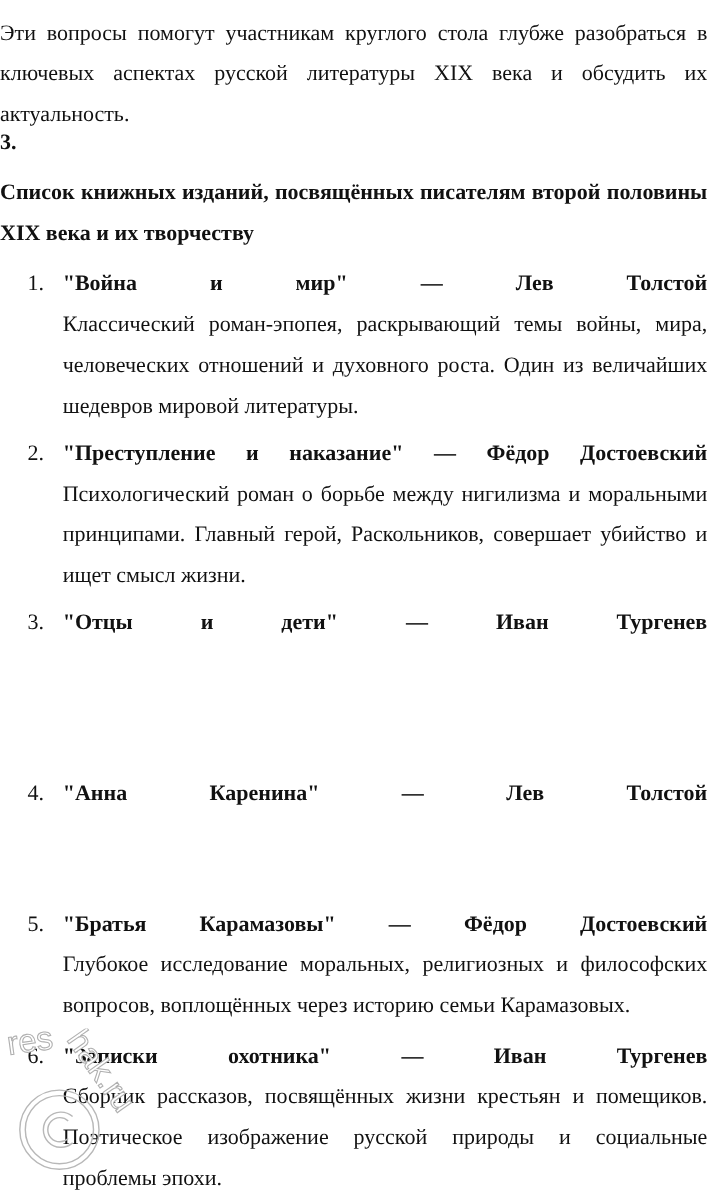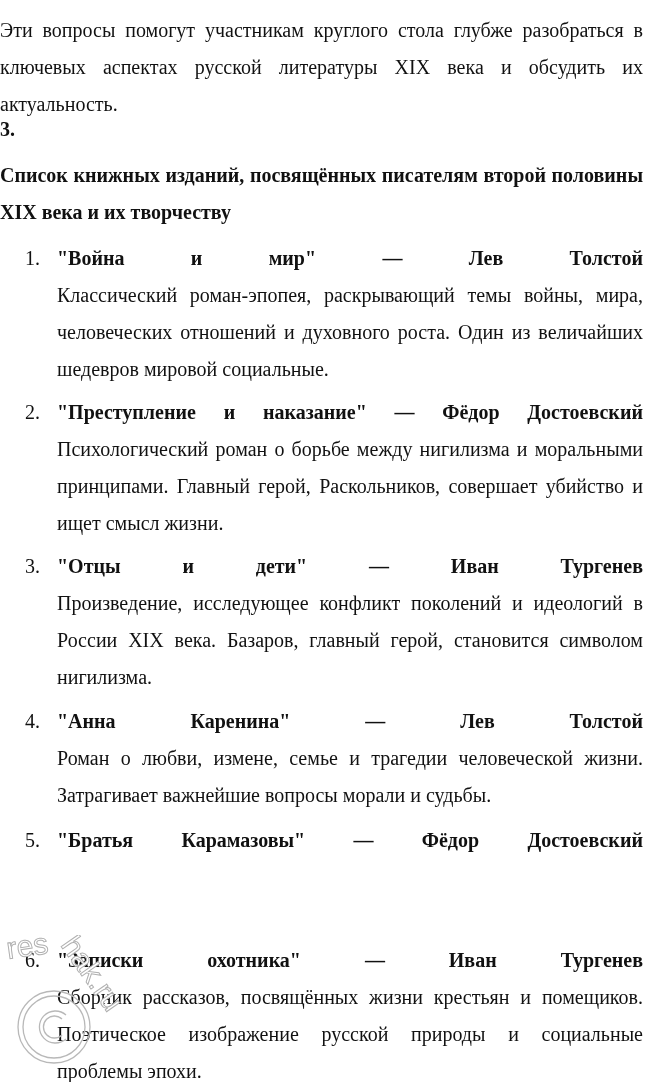--- a/index.html
+++ b/index.html
@@ -111,21 +111,21 @@
       <span class="book-num">1.</span>
       <div class="book-body">
         <div class="book-title-line">
           <span>"Война</span>
           <span>и</span>
           <span>мир"</span>
           <span>—</span>
           <span>Лев</span>
           <span>Толстой</span>
         </div>
-        <div class="book-desc">Классический роман-эпопея, раскрывающий темы войны, мира, человеческих отношений и духовного роста. Один из величайших шедевров мировой социальные.</div>
+        <div class="book-desc">Классический роман-эпопея, раскрывающий темы войны, мира, человеческих отношений и духовного роста. Один из величайших шедевров мировой литературы.</div>
       </div>
     </li>
 
     <li class="book-item" style="top:394px;">
       <span class="book-num">2.</span>
       <div class="book-body">
         <div class="book-title-line">
           <span>"Преступление</span>
           <span>и</span>
           <span>наказание"</span>
@@ -141,48 +141,47 @@
       <span class="book-num">3.</span>
       <div class="book-body">
         <div class="book-title-line">
           <span>"Отцы</span>
           <span>и</span>
           <span>дети"</span>
           <span>—</span>
           <span>Иван</span>
           <span>Тургенев</span>
         </div>
-        <div class="book-desc">Произведение, исследующее конфликт поколений и идеологий в России XIX века. Базаров, главный герой, становится символом нигилизма.</div>
       </div>
     </li>
 
     <li class="book-item" style="top:703px;">
       <span class="book-num">4.</span>
       <div class="book-body">
         <div class="book-title-line">
           <span>"Анна</span>
           <span>Каренина"</span>
           <span>—</span>
           <span>Лев</span>
           <span>Толстой</span>
         </div>
-        <div class="book-desc">Роман о любви, измене, семье и трагедии человеческой жизни. Затрагивает важнейшие вопросы морали и судьбы.</div>
       </div>
     </li>
 
     <li class="book-item" style="top:822px;">
       <span class="book-num">5.</span>
       <div class="book-body">
         <div class="book-title-line">
           <span>"Братья</span>
           <span>Карамазовы"</span>
           <span>—</span>
           <span>Фёдор</span>
           <span>Достоевский</span>
         </div>
+        <div class="book-desc">Глубокое исследование моральных, религиозных и философских вопросов, воплощённых через историю семьи Карамазовых.</div>
       </div>
     </li>
 
     <li class="book-item" style="top:942px;">
       <span class="book-num">6.</span>
       <div class="book-body">
         <div class="book-title-line">
           <span>"Записки</span>
           <span>охотника"</span>
           <span>—</span>

